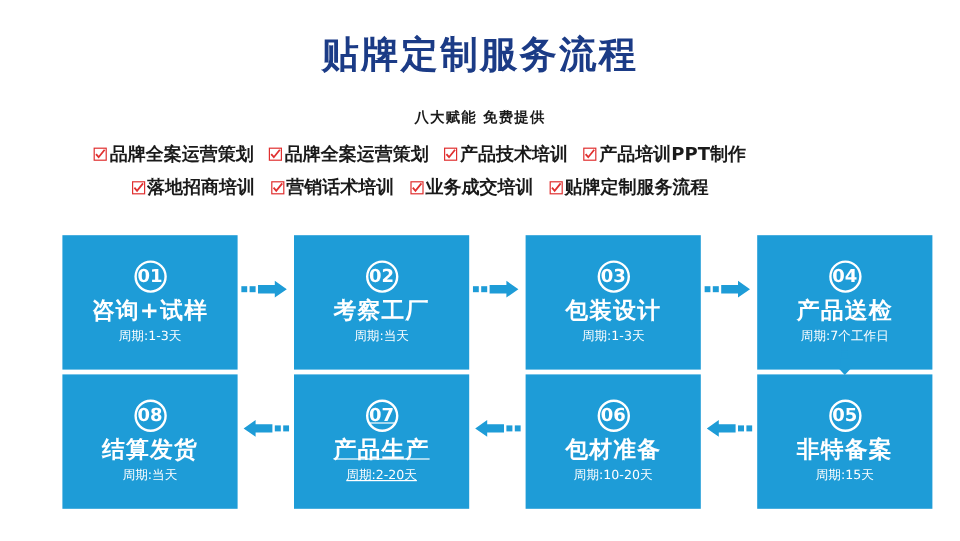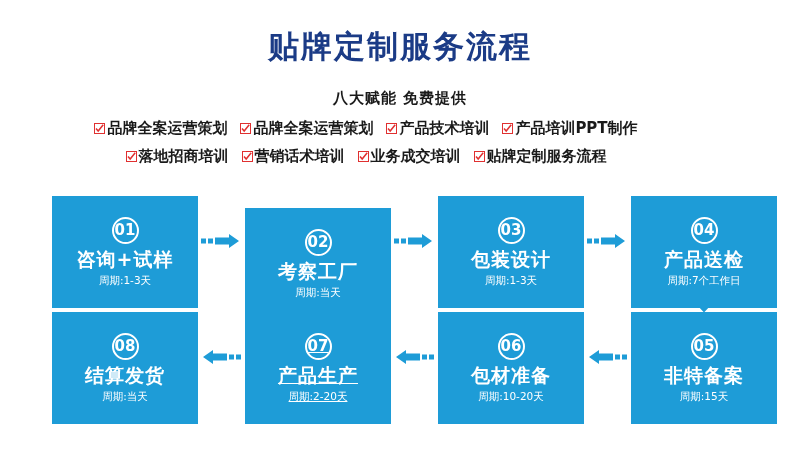--- a/index.html
+++ b/index.html
@@ -36,35 +36,34 @@
     line-height: 40px;
     white-space: nowrap;
   }
 
   .subtitle {
     position: absolute;
     left: 0;
     top: 88px;
     width: 800px;
     text-align: center;
-    font-size: 15px;
+    font-size: 12px;
     font-weight: bold;
     color: #1a1a1a;
     letter-spacing: 1px;
     line-height: 20px;
     white-space: nowrap;
   }
 
   
   .features {
     position: absolute;
     left: 0;
     top: 114px;
     width: 700px;
-    padding-left: 16px;
   }
   .feature-row {
     display: flex;
     justify-content: center;
     align-items: center;
     gap: 13px;
     height: 28px;
   }
   .feature-item {
     display: flex;
@@ -251,21 +250,21 @@
     </div>
 
     <div class="arrow-h" style="left:201px; top:233px;">
       <svg width="40" height="16" viewBox="0 0 40 16">
         <rect x="0" y="5.5" width="5" height="5" fill="#1e9cd7"></rect>
         <rect x="7" y="5.5" width="5" height="5" fill="#1e9cd7"></rect>
         <path d="M14 4.5 L28 4.5 L28 1 L38 8 L28 15 L28 11.5 L14 11.5 Z" fill="#1e9cd7"></path>
       </svg>
     </div>
 
-    <div class="step-box" style="left:245px; top:196px;margin-top:12px;">
+    <div class="step-box" style="left:245px; top:196px;">
       <div class="step-num">02</div>
       <div class="step-title">考察工厂</div>
       <div class="step-period">周期:当天</div>
     </div>
 
     <div class="arrow-h" style="left:394px; top:233px;">
       <svg width="40" height="16" viewBox="0 0 40 16">
         <rect x="0" y="5.5" width="5" height="5" fill="#1e9cd7"></rect>
         <rect x="7" y="5.5" width="5" height="5" fill="#1e9cd7"></rect>
         <path d="M14 4.5 L28 4.5 L28 1 L38 8 L28 15 L28 11.5 L14 11.5 Z" fill="#1e9cd7"></path>

